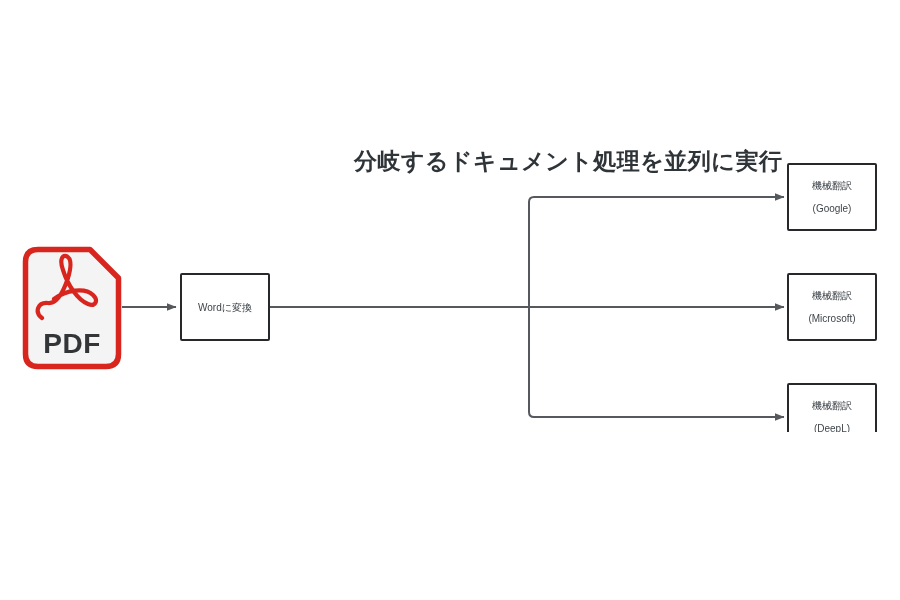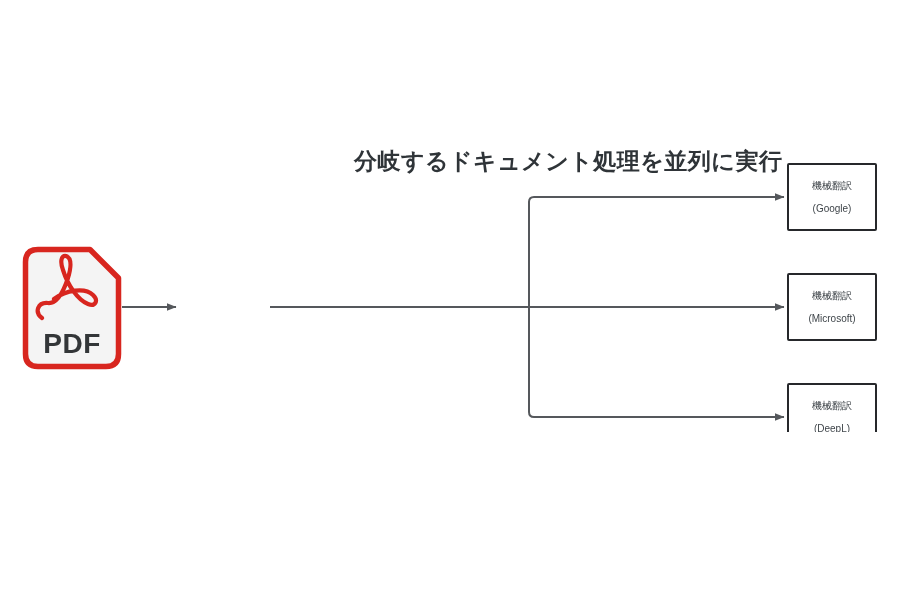--- a/index.html
+++ b/index.html
@@ -70,20 +70,23 @@
                C 36 58 42 44 46 32
                C 49 22 50 12 44 10
                C 39 9 38 16 41 24
                C 46 40 56 54 66 58
                C 73 61 77 55 71 49
                C 63 41 44 44 32 53"></path>
       <text class="pdf-text" x="50" y="107" text-anchor="middle">PDF</text>
     </svg>
   </div>
 
+  <div class="node node-word">
+    <span>Wordに変換</span>
+  </div>
 
   <div class="node node-google">
     <span>機械翻訳</span>
     <span>(Google)</span>
   </div>
 
   <div class="node node-microsoft">
     <span>機械翻訳</span>
     <span>(Microsoft)</span>
   </div>

